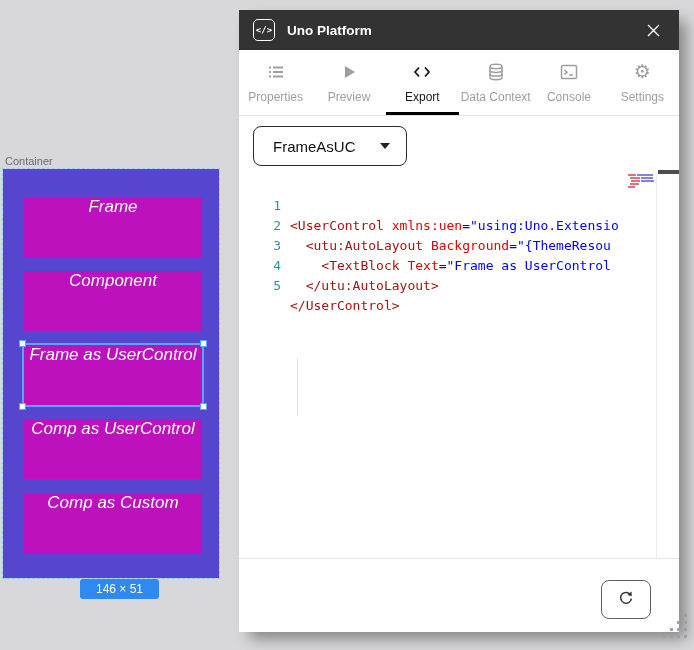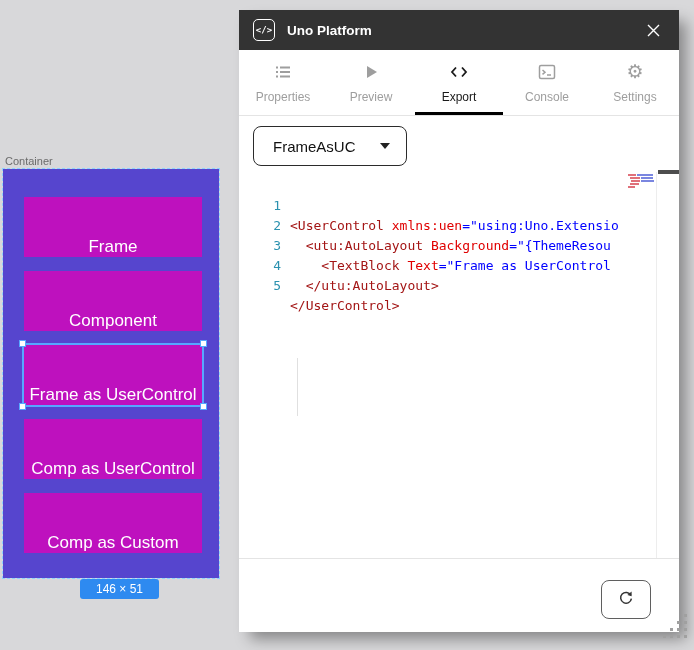--- a/index.html
+++ b/index.html
@@ -5,22 +5,22 @@
   * { margin:0; padding:0; box-sizing:border-box; }
   html,body { width:694px; height:650px; overflow:hidden;
     font-family:"Liberation Sans", sans-serif; background:#d8d8da; }
 
   
   .canvas-area { position:absolute; left:0; top:0; width:239px; height:475px; }
   .container-label { position:absolute; left:5px; top:155px; font-size:11px; color:#6b6b6b; }
   .container { position:absolute; left:3px; top:169px; width:216px; height:409px;
     background:var(--container-bg); outline:1px dashed #8fd2ff; }
   .frame-box { position:absolute; left:21px; width:178px; height:60px;
-    background:var(--box-bg); display:flex; align-items:flex-end; justify-content:center;
-    color:#fff; font-size:17px; }
+    background:var(--box-bg); display:flex; align-items:flex-start; justify-content:center;
+    color:#fff; font-size:17px;font-style:italic; }
   .frame-box.selected { outline:2px solid var(--selection-blue); }
   .handle { position:absolute; width:7px; height:7px; background:#fff;
     border:1px solid var(--selection-blue); }
   .h-tl { left:-5px; top:-5px; } .h-tr { right:-5px; top:-5px; }
   .h-bl { left:-5px; bottom:-5px; } .h-br { right:-5px; bottom:-5px; }
   .size-badge { position:absolute; left:77px; top:410px; z-index:5;
     background:var(--badge-bg); color:#fff; font-size:12px; padding:3px 16px;
     border-radius:3px; white-space:nowrap; }
 
   
@@ -142,20 +142,31 @@
       <span class="tab-label">Preview</span>
     </div>
     <div class="tab active">
       <span class="tab-icon">
         <svg width="20" height="20" viewBox="0 0 20 20" fill="none" stroke="currentColor" stroke-width="1.8">
           <polyline points="7,5.5 3,10 7,14.5"></polyline>
             <polyline points="13,5.5 17,10 13,14.5"></polyline>
         </svg>
       </span>
       <span class="tab-label">Export</span>
+    </div>
+    <div class="tab">
+      <span class="tab-icon">
+        <svg width="20" height="20" viewBox="0 0 20 20" fill="none" stroke="currentColor" stroke-width="1.5">
+          <ellipse cx="10" cy="4.5" rx="6" ry="2.2"></ellipse>
+          <path d="M4 4.5 V15.5 C4 16.7 6.7 17.7 10 17.7 C13.3 17.7 16 16.7 16 15.5 V4.5"></path>
+          <path d="M4 8.2 C4 9.4 6.7 10.4 10 10.4 C13.3 10.4 16 9.4 16 8.2"></path>
+          <path d="M4 11.9 C4 13.1 6.7 14.1 10 14.1 C13.3 14.1 16 13.1 16 11.9"></path>
+        </svg>
+      </span>
+      <span class="tab-label">Data Context</span>
     </div>
     <div class="tab">
       <span class="tab-icon">
         <svg width="20" height="20" viewBox="0 0 20 20" fill="none" stroke="currentColor" stroke-width="1.5">
           <rect x="2.5" y="3.5" width="15" height="13" rx="1.5"></rect>
           <polyline points="5.5,8 8,10.2 5.5,12.4"></polyline>
             <line x1="10" y1="13" x2="14" y2="13"></line>
         </svg>
       </span>
       <span class="tab-label">Console</span>

